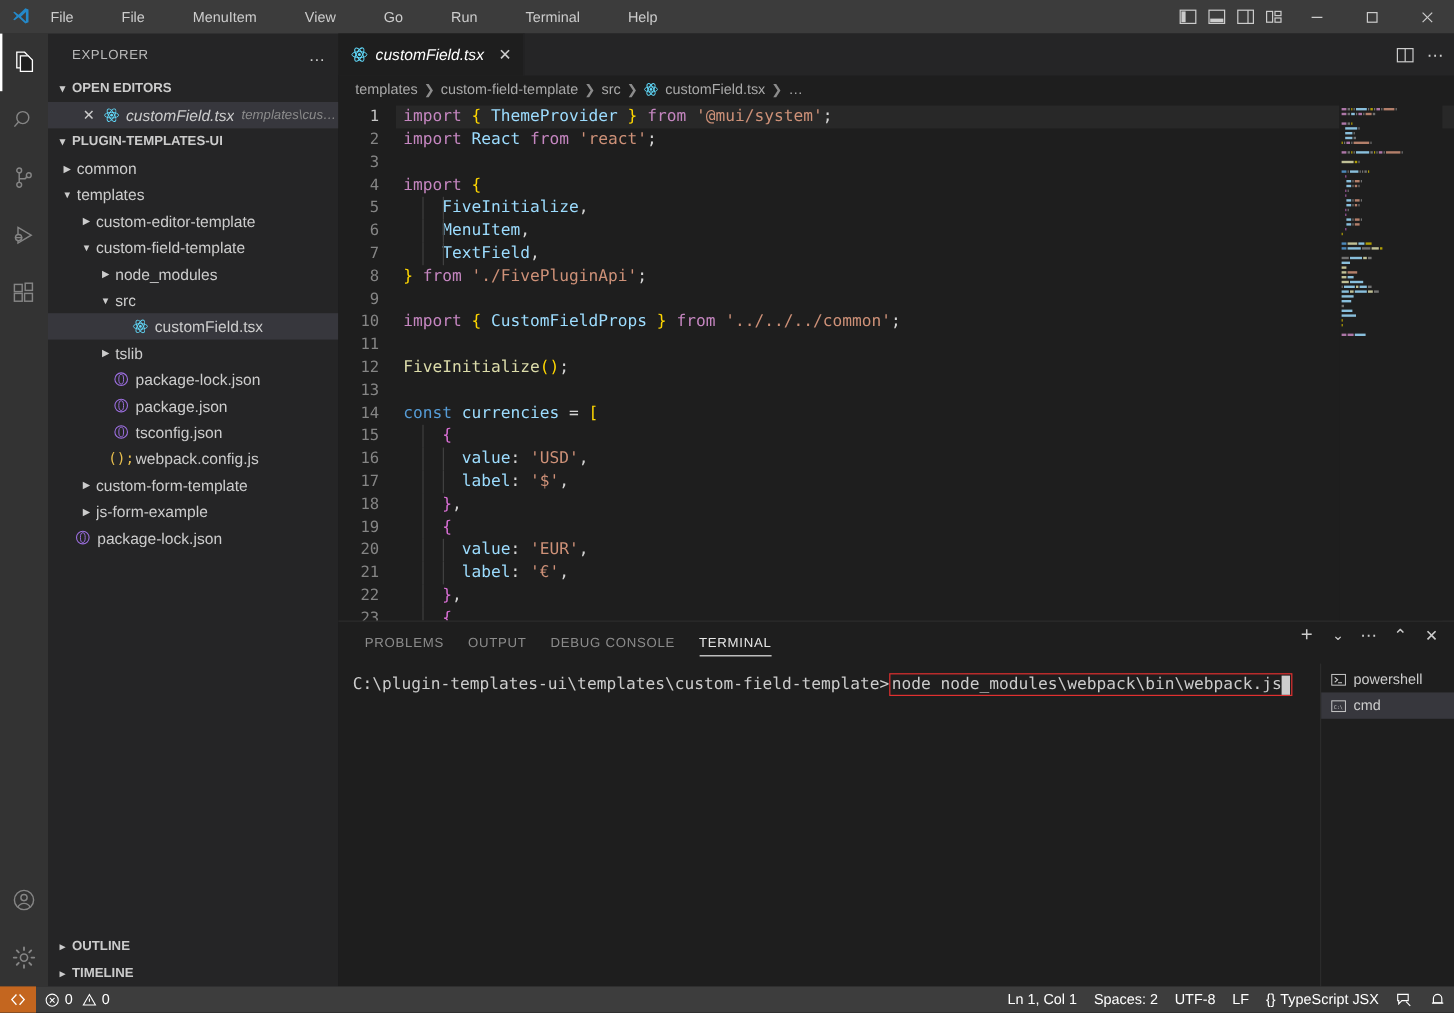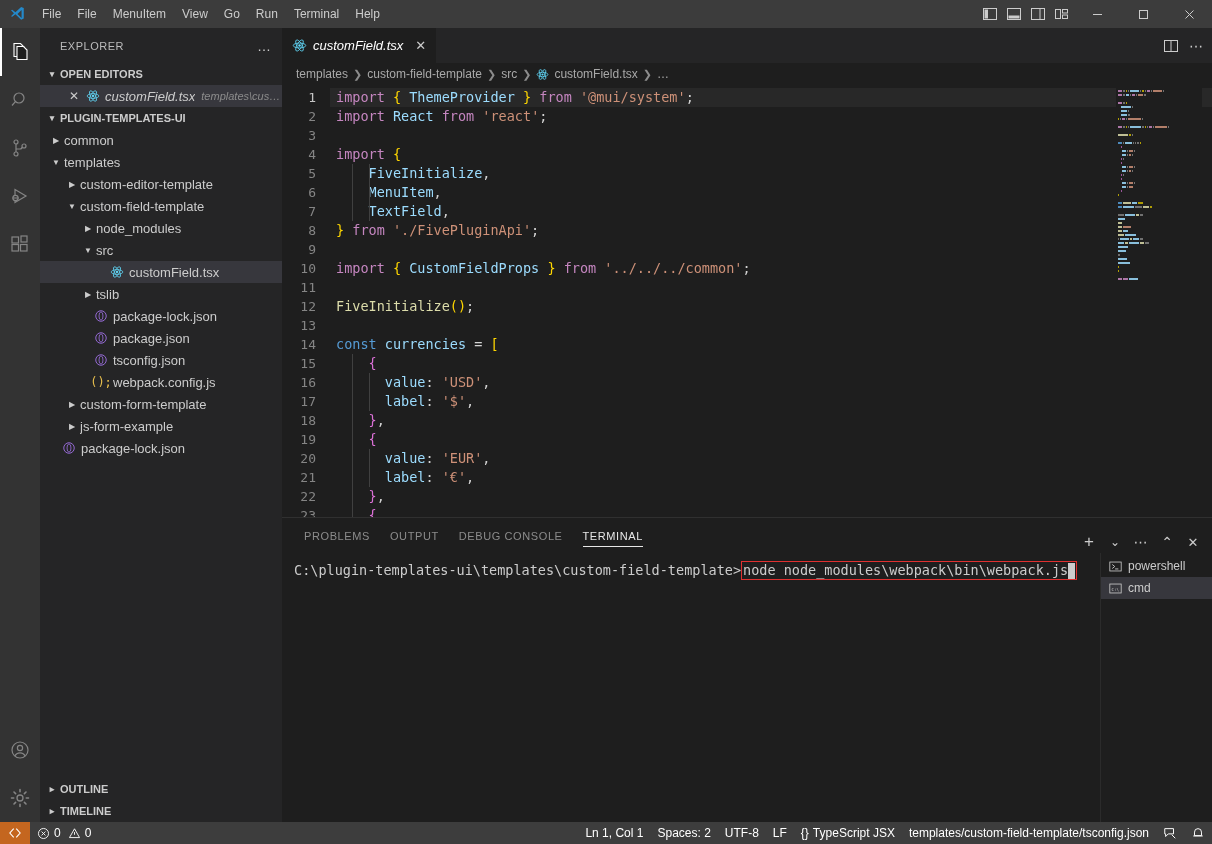--- a/index.html
+++ b/index.html
@@ -11,21 +11,21 @@
     -webkit-font-smoothing: antialiased;
   }
   .app { position: relative; width: 1212px; height: 844px; display: flex; flex-direction: column; }
 
   
   .titlebar {
     height: 28px; background: #3c3c3c; display: flex; align-items: center;
     flex: 0 0 28px; position: relative; color: #cccccc;
   }
   .vscode-logo { width: 34px; display:flex; align-items:center; justify-content:center; }
-  .menu { display: flex; align-items: center; height: 28px; }
+  .menu { display: flex; align-items: center; height: 28px; gap: 24px; }
   .menu-item {
     font-size: 12px; color: #cccccc; padding: 0 8px; height: 28px;
     display: flex; align-items: center; cursor: default;
   }
   .win-title {
     position: absolute; left: 0; right: 0; text-align: center;
     font-size: 12px; color: #cccccc; pointer-events: none;
   }
   .title-right { margin-left: auto; display: flex; align-items: center; height: 28px; z-index: 3; }
   .layout-btn {
@@ -131,21 +131,21 @@
     background: #1e1e1e; overflow: hidden; padding-top: 4px;
   }
   .mm-line { height: 4px; display: flex; gap: 1px; padding-left: 2px; align-items: center;}
   .mm-seg { height: 2px; border-radius: 0; display: inline-block; }
   .editor-scrollbar-v {
     position: absolute; right: 0; top: 0; width: 10px; bottom: 0; background: transparent;
   }
 
   
   .panel { height: 305px; flex: 0 0 305px; background: #1e1e1e; display: flex; flex-direction: column; border-top: 1px solid #303030; }
-  .panel-header { height: 35px; flex: 0 0 35px; display: flex; align-items: flex-end; padding-left: 12px; position: relative; }
+  .panel-header { height: 35px; flex: 0 0 35px; display: flex; align-items: flex-start; padding-left: 12px; position: relative; }
   .panel-tab {
     font-size: 11px; letter-spacing: .6px; color: #8c8c8c; padding: 0 10px; height: 35px;
     display: flex; align-items: center; position: relative; text-transform: uppercase;
   }
   .panel-tab.active { color: #e7e7e7; }
   .panel-tab.active::after {
     content: ""; position: absolute; left: 10px; right: 10px; bottom: 6px; height: 1px; background: #e7e7e7;
   }
   .panel-actions { margin-left: auto; display: flex; align-items: center; gap: 4px; padding-right: 8px; color: #cccccc;}
   .panel-act { width: 22px; height: 22px; display:flex; align-items:center; justify-content:center; }
@@ -831,21 +831,20 @@
     </div>
     <div class="sb-right">
       <div class="sb-item">Ln 1, Col 1</div>
       <div class="sb-item">Spaces: 2</div>
       <div class="sb-item">UTF-8</div>
       <div class="sb-item">LF</div>
       <div class="sb-item">
         <span>{}</span>
         <span>TypeScript JSX</span>
       </div>
-      <div class="sb-item">templates/custom-field-template/tsconfig.json</div>
       <div class="sb-item">
         <svg width="14" height="14" viewBox="0 0 16 16">
             <path d="M2 3h10v6H6l-3 3V9H2z" fill="none" stroke="#ffffff" stroke-width="1.1"></path>
             <line x1="10" y1="10" x2="14" y2="14" stroke="#ffffff" stroke-width="1.1"></line>
           </svg>
       </div>
       <div class="sb-item">
         <svg width="14" height="14" viewBox="0 0 16 16">
             <path d="M4 11V7a4 4 0 0 1 8 0v4z" fill="none" stroke="#ffffff" stroke-width="1.1"></path>
             <line x1="2.6" y1="11.4" x2="13.4" y2="11.4" stroke="#ffffff" stroke-width="1.1"></line>

